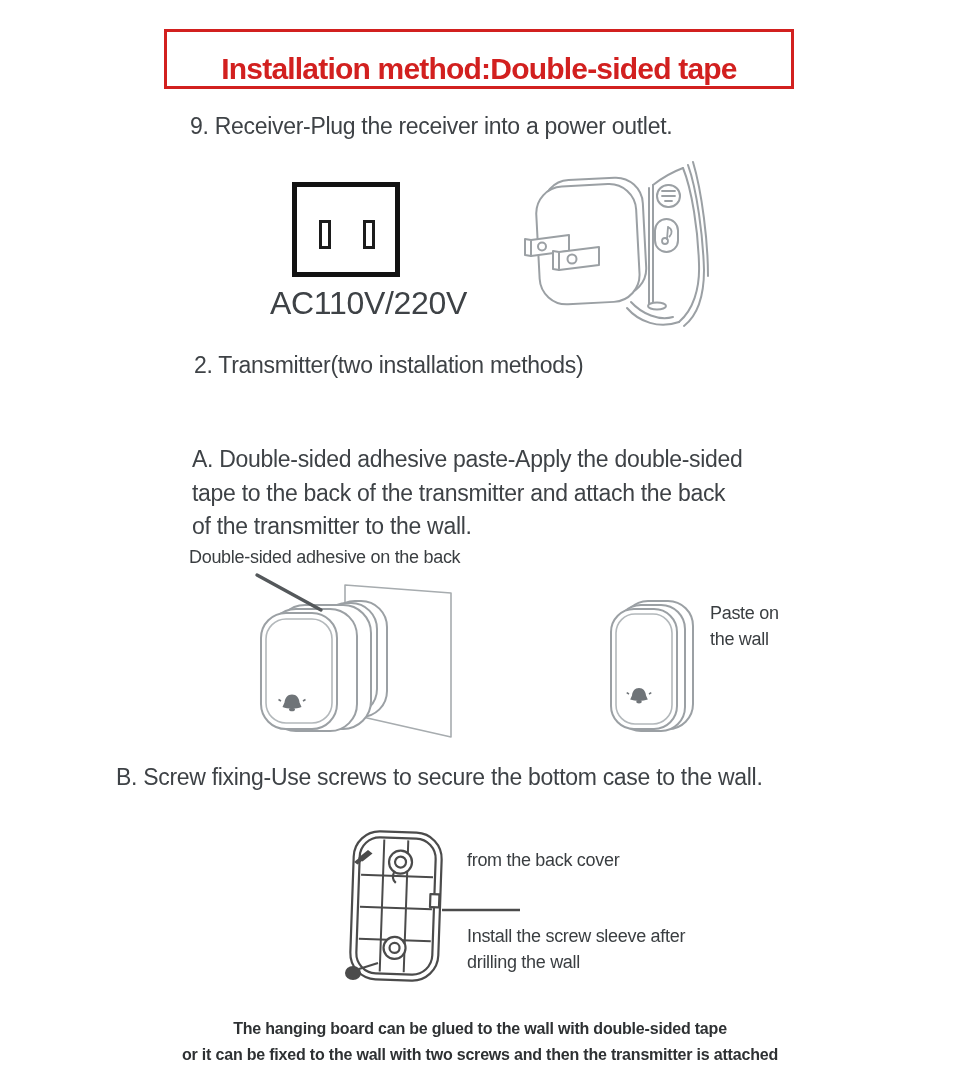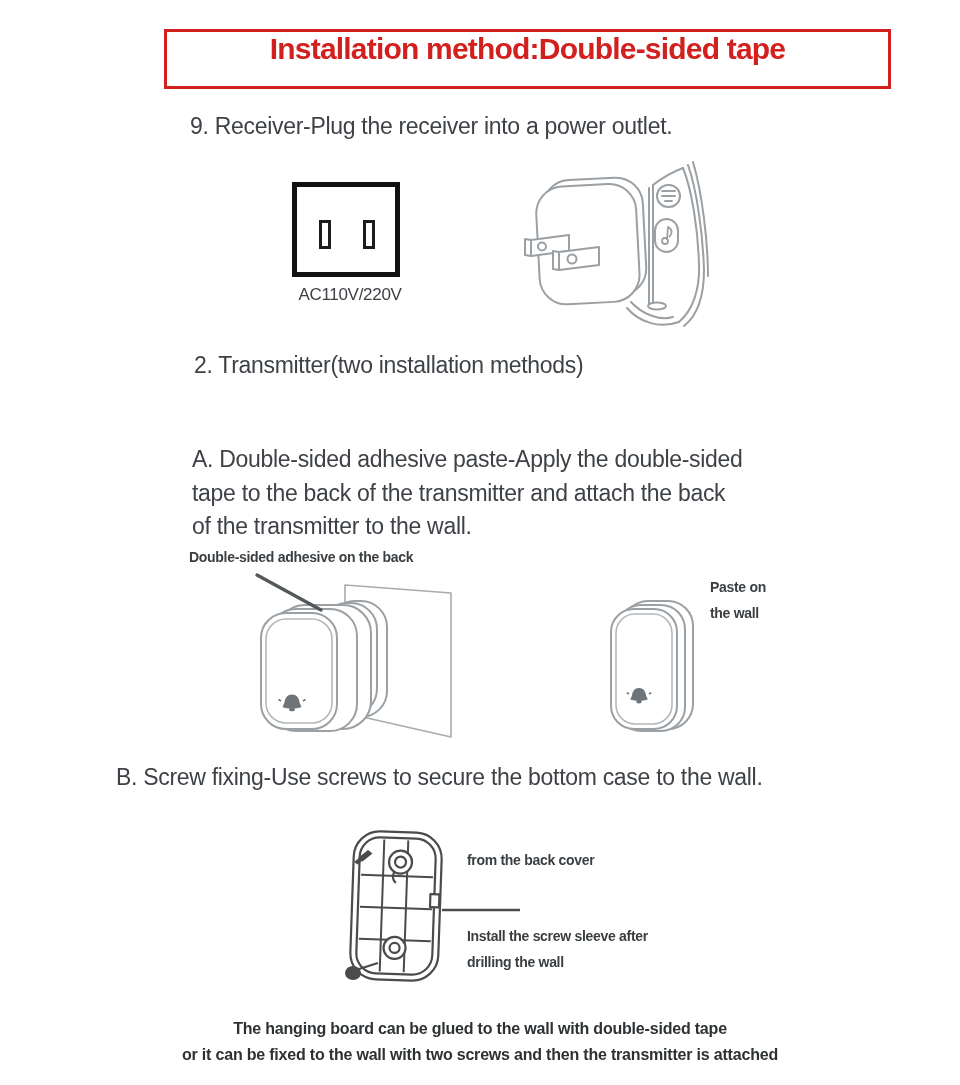--- a/index.html
+++ b/index.html
@@ -7,49 +7,49 @@
   #sheet {
     position:relative; width:960px; height:1085px; background:#ffffff;
     font-family:"Liberation Sans","DejaVu Sans",sans-serif;
     color:#3e4246; overflow:hidden;
   }
   .abs { position:absolute; }
   .line { white-space:nowrap; }
 
   
   #title-box {
-    left:164px; top:29px; width:727px; height:60px;
-    border:3px solid #d2201f; display:flex; align-items:flex-start; justify-content:center;
+    left:164px; top:29px; width:630px; height:60px;
+    border:3px solid #d2201f; display:flex; align-items:flex-end; justify-content:center;
   }
   #title-box .t {
     color:#d2201f; font-weight:bold; font-size:30px; letter-spacing:-0.8px;
   }
 
   
   .body-text { font-size:23px; letter-spacing:-0.3px; color:#3e4246; }
-  .bold-label { font-size:14px; font-weight:bold; letter-spacing:-0.3px; color:#3a3e41; line-height:26px; }
+  .bold-label { font-size:18px; font-weight:normal; letter-spacing:-0.3px; color:#3a3e41; line-height:26px; }
 
   #step1 { left:190px; top:113px; }
   #step2 { left:194px; top:352px;text-align:center; }
   #para-a { left:192px; top:407px; line-height:33.5px;margin-top:36px; }
   #adhesive-label { left:189px; top:544px; }
-  #paste-label { left:710px; top:574px; }
+  #paste-label { left:710px; top:600px; }
   #heading-b { left:116px; top:764px; }
   #screws-label { left:467px; top:847px; }
   #sleeve-label { left:467px; top:923px; }
 
   
   #outlet {
     left:292px; top:182px; width:108px; height:95px;
     border:5px solid #121212; background:#fff;
   }
   .slot { position:absolute; width:12px; height:29px; border:3px solid #1c1c1c; top:33px; }
   #slot-left { left:22px; }
   #slot-right { left:66px; }
-  #ac-label { left:276px; top:285px; width:148px; text-align:center; font-size:17px; }
+  #ac-label { left:270px; top:285px; width:148px; text-align:center; font-size:32px; }
 
   
   #footer { left:0; top:1016px; width:960px; text-align:center;
     font-size:16px; font-weight:bold; color:#2e3133; line-height:26px; letter-spacing:-0.2px; }
 
   svg { display:block; overflow:visible; }
 </style>
 </head>
 <body>
 

